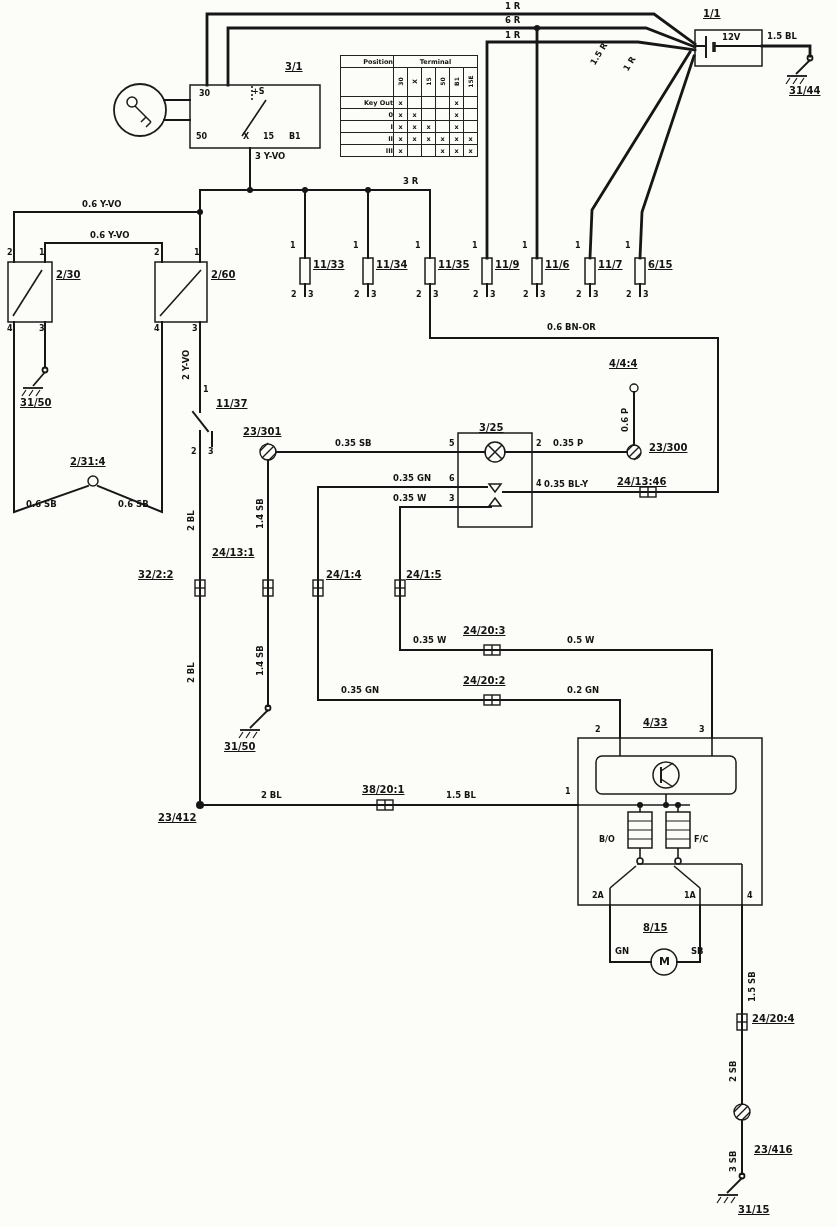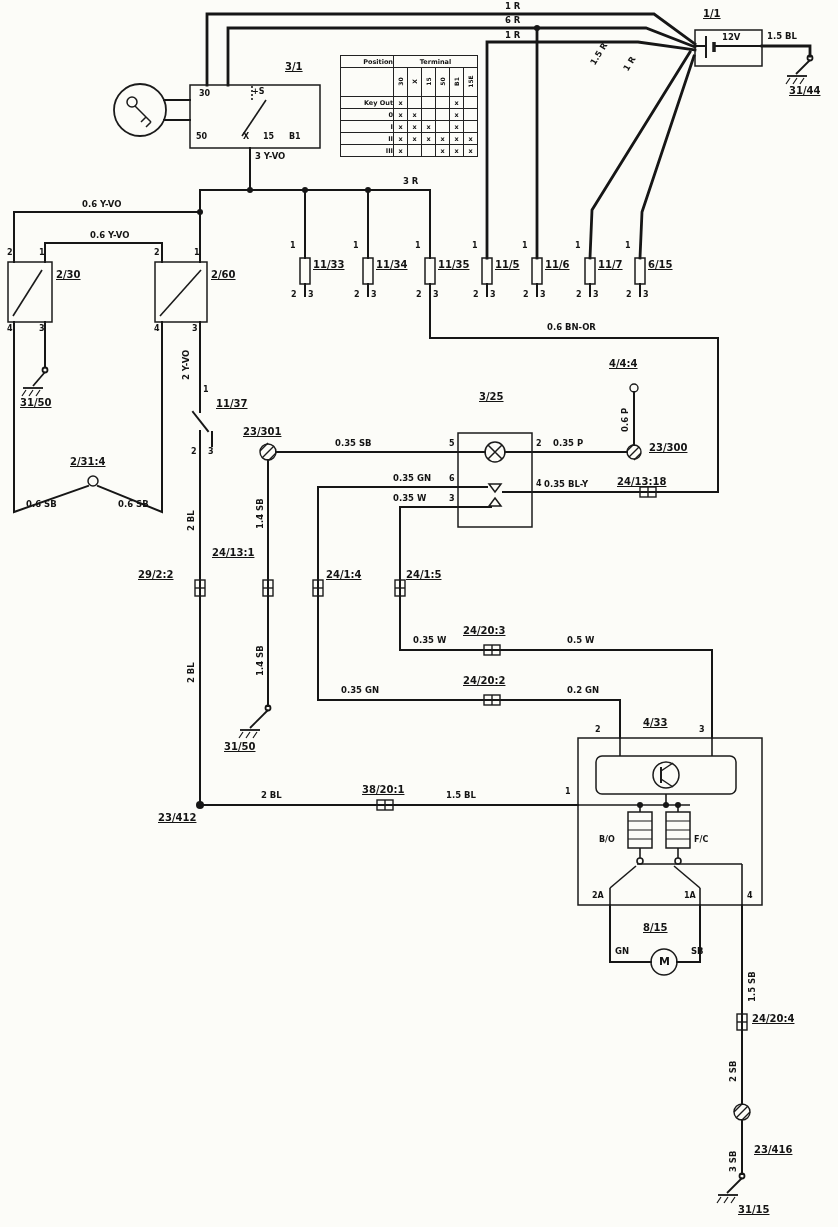--- a/index.html
+++ b/index.html
@@ -312,21 +312,21 @@
 <span class="lbl wire" style="left:118px;top:500px">0.6 SB</span>
 
 <span class="lbl ref" style="left:216px;top:399px">11/37</span>
 <span class="lbl pin" style="left:203px;top:386px">1</span>
 <span class="lbl pin" style="left:191px;top:448px">2</span>
 <span class="lbl pin" style="left:208px;top:448px">3</span>
 
 <span class="lbl ref" style="left:313px;top:260px">11/33</span>
 <span class="lbl ref" style="left:376px;top:260px">11/34</span>
 <span class="lbl ref" style="left:438px;top:260px">11/35</span>
-<span class="lbl ref" style="left:495px;top:260px">11/5</span>
+<span class="lbl ref" style="left:495px;top:260px">11/9</span>
 <span class="lbl ref" style="left:545px;top:260px">11/6</span>
 <span class="lbl ref" style="left:598px;top:260px">11/7</span>
 <span class="lbl ref" style="left:648px;top:260px">6/15</span>
 <span class="lbl pin" style="left:290px;top:242px">1</span>
 <span class="lbl pin" style="left:353px;top:242px">1</span>
 <span class="lbl pin" style="left:415px;top:242px">1</span>
 <span class="lbl pin" style="left:472px;top:242px">1</span>
 <span class="lbl pin" style="left:522px;top:242px">1</span>
 <span class="lbl pin" style="left:575px;top:242px">1</span>
 <span class="lbl pin" style="left:625px;top:242px">1</span>
@@ -342,35 +342,35 @@
 <span class="lbl pin" style="left:540px;top:291px">3</span>
 <span class="lbl pin" style="left:576px;top:291px">2</span>
 <span class="lbl pin" style="left:593px;top:291px">3</span>
 <span class="lbl pin" style="left:626px;top:291px">2</span>
 <span class="lbl pin" style="left:643px;top:291px">3</span>
 <span class="lbl wire" style="left:547px;top:323px">0.6 BN-OR</span>
 
 <span class="lbl ref" style="left:609px;top:359px">4/4:4</span>
 <span class="lbl wire rot" style="left:621px;top:432px">0.6 P</span>
 <span class="lbl ref" style="left:243px;top:427px">23/301</span>
-<span class="lbl ref" style="left:479px;top:392px">3/25</span>
+<span class="lbl ref" style="left:479px;top:423px">3/25</span>
 <span class="lbl pin" style="left:449px;top:440px">5</span>
 <span class="lbl pin" style="left:536px;top:440px">2</span>
 <span class="lbl pin" style="left:449px;top:475px">6</span>
 <span class="lbl pin" style="left:536px;top:480px">4</span>
 <span class="lbl pin" style="left:449px;top:495px">3</span>
 <span class="lbl wire" style="left:335px;top:439px">0.35 SB</span>
 <span class="lbl wire" style="left:553px;top:439px">0.35 P</span>
 <span class="lbl ref" style="left:649px;top:443px">23/300</span>
 <span class="lbl wire" style="left:393px;top:474px">0.35 GN</span>
 <span class="lbl wire" style="left:544px;top:480px">0.35 BL-Y</span>
-<span class="lbl ref" style="left:617px;top:477px">24/13:18</span>
+<span class="lbl ref" style="left:617px;top:477px">24/13:46</span>
 <span class="lbl wire" style="left:393px;top:494px">0.35 W</span>
 
-<span class="lbl ref" style="left:138px;top:570px">29/2:2</span>
+<span class="lbl ref" style="left:138px;top:570px">32/2:2</span>
 <span class="lbl ref" style="left:212px;top:548px">24/13:1</span>
 <span class="lbl ref" style="left:326px;top:570px">24/1:4</span>
 <span class="lbl ref" style="left:406px;top:570px">24/1:5</span>
 
 <span class="lbl wire rot" style="left:187px;top:531px">2 BL</span>
 <span class="lbl wire rot" style="left:256px;top:529px">1.4 SB</span>
 <span class="lbl wire rot" style="left:187px;top:683px">2 BL</span>
 <span class="lbl wire rot" style="left:256px;top:676px">1.4 SB</span>
 
 <span class="lbl wire" style="left:413px;top:636px">0.35 W</span>

